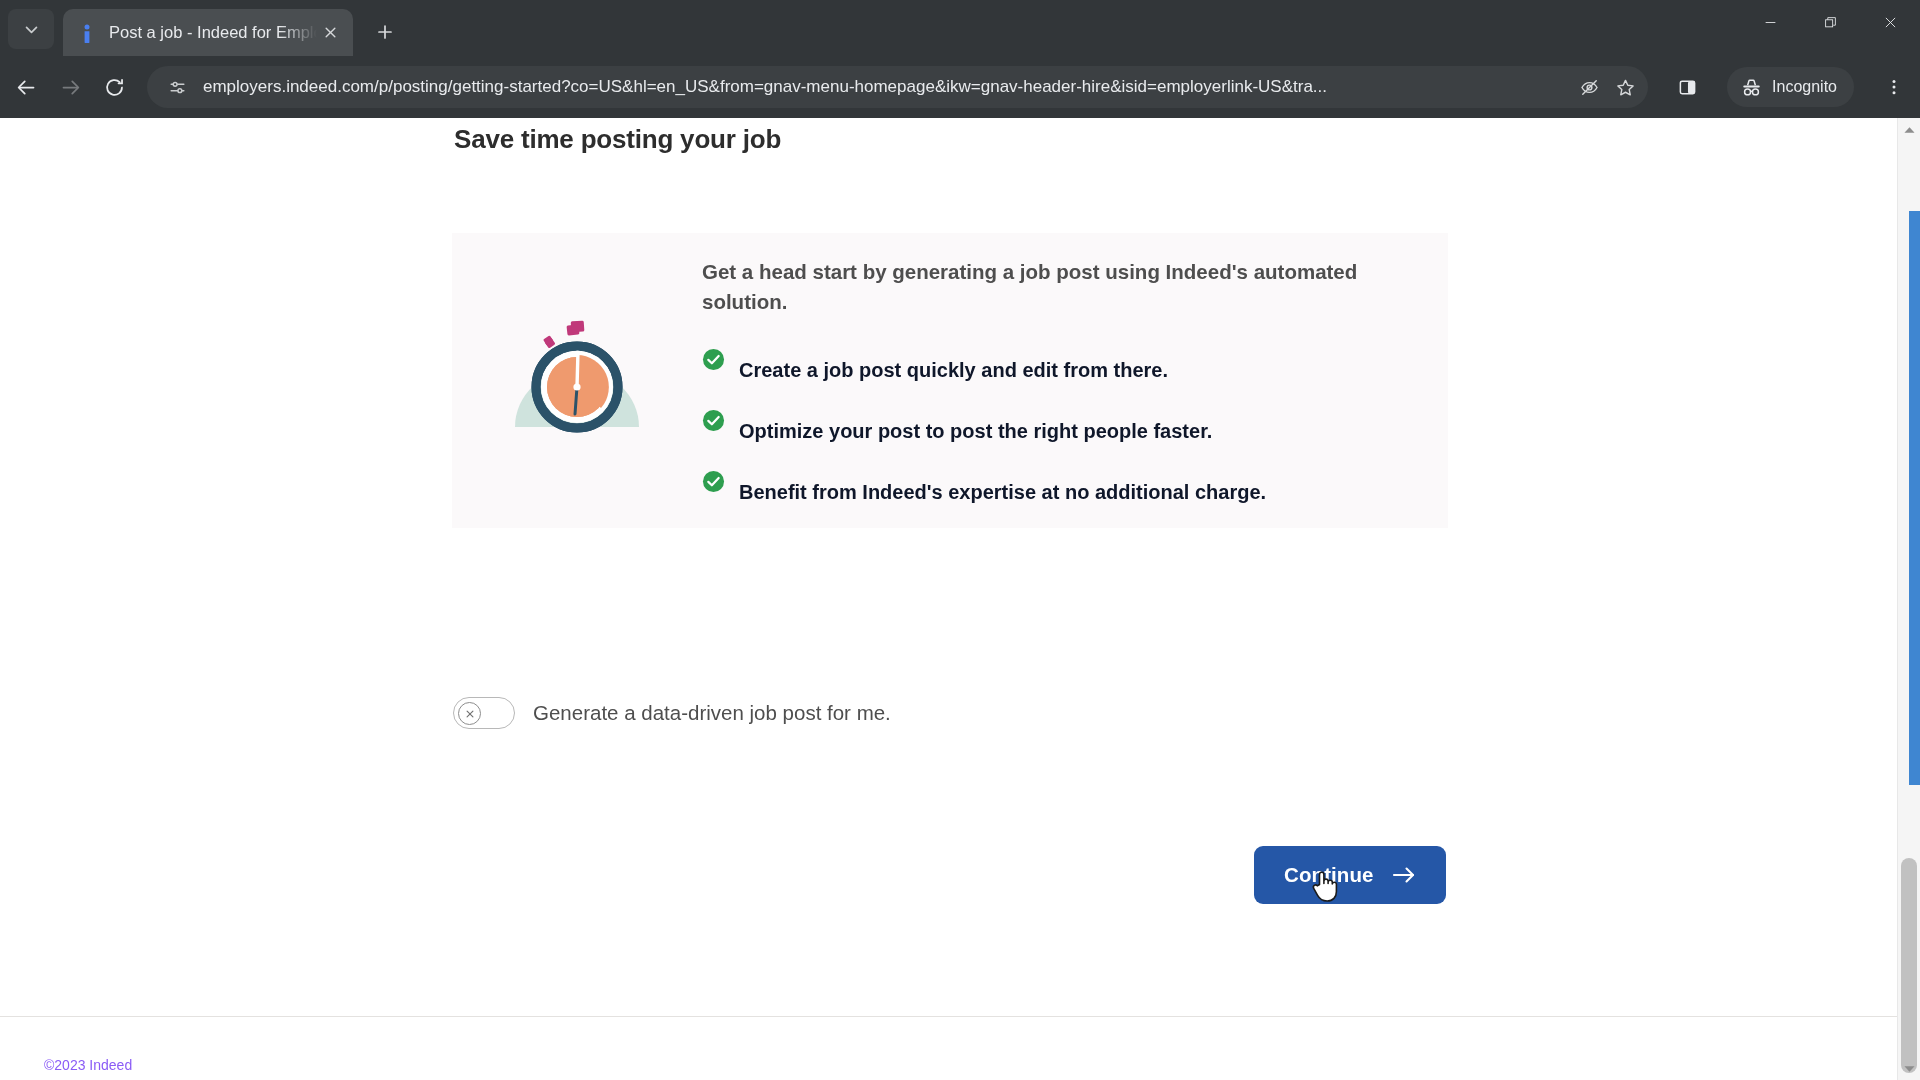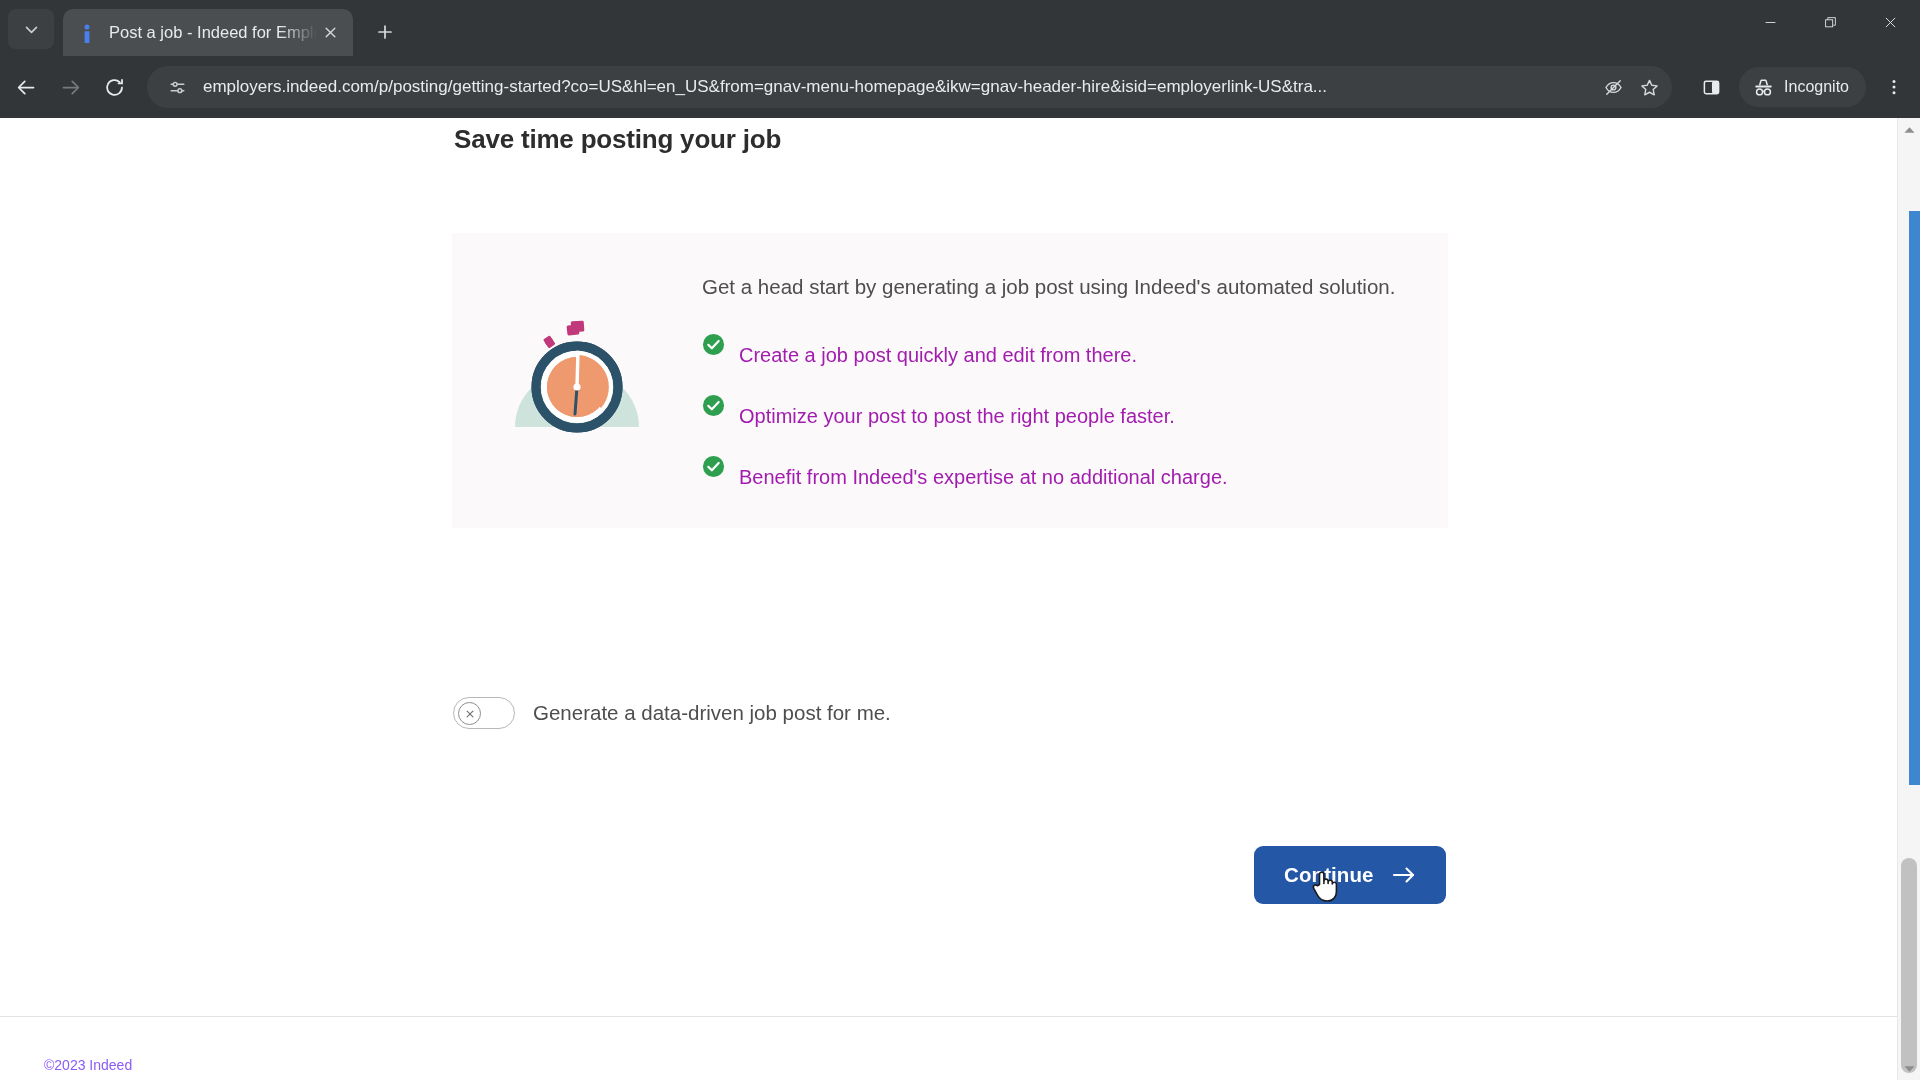--- a/index.html
+++ b/index.html
@@ -78,21 +78,21 @@
   .omni-icon svg { width:19px; height:19px; }
   .omni-url {
     flex:1; margin-left:12px; color:#e8eaed; font-size:17px;
     white-space:nowrap; overflow:hidden; min-width:0;
     -webkit-mask-image:linear-gradient(90deg,#000 96%,transparent 100%);
             mask-image:linear-gradient(90deg,#000 96%,transparent 100%);
   }
   .omni-right { display:flex; align-items:center; gap:2px; flex:none; }
   .omni-right .omni-icon { width:34px; height:34px; }
 
-  .tb-right { display:flex; align-items:center; gap:8px; flex:none; margin-left:6px; }
+  .tb-right { display:flex; align-items:center; gap:20px; flex:none; margin-left:6px; }
   .sidepanel-btn { width:40px; height:40px; border-radius:50%; display:flex; align-items:center; justify-content:center; cursor:pointer; }
   .sidepanel-btn svg { width:19px; height:19px; }
   .incognito-pill {
     height:40px; border-radius:20px; background:#3c4043; display:flex;
     align-items:center; gap:10px; padding:0 17px 0 14px; cursor:pointer;
   }
   .incognito-pill svg { width:21px; height:21px; flex:none; }
   .incognito-pill span { color:#e8eaed; font-size:16px; white-space:nowrap; }
   .menu-btn { width:40px; height:40px; border-radius:50%; display:flex; align-items:center; justify-content:center; cursor:pointer; }
   .menu-btn svg { width:18px; height:18px; }
@@ -106,32 +106,32 @@
   }
   .page-scroll { flex:1; position:relative; }
 
   .heading {
     position:absolute; left:454px; top:6px;
     font-size:26px; font-weight:700; color:#2d2d2d; letter-spacing:-.2px;
   }
 
   .promo-card {
     position:absolute; left:452px; top:115px; width:996px; height:295px;
-    background:#fbf9fa; display:flex; align-items:center;
+    background:#fbf9fa; display:flex; align-items:center;font-weight:bold;
   }
   .promo-illo { width:250px; display:flex; align-items:center; justify-content:center; flex:none; }
   .promo-body { flex:1; padding-right:40px; }
   .promo-lead {
     font-size:20.5px; color:#4e4e4e; line-height:1.43; max-width:705px; margin-bottom:21px;
   }
   .bullets { list-style:none; }
   .bullet { display:flex; align-items:center; gap:14px; margin-bottom:16px; }
   .bullet:last-child { margin-bottom:0; }
   .check-icon { width:23px; height:23px; flex:none; }
-  .bullet-text { font-size:20px; color:#a21caf;margin-top:22px; }
+  .bullet-text { font-size:20px; color:#0f172a;margin-top:22px; }
 
   .toggle-row {
     position:absolute; left:453px; top:579px; display:flex; align-items:center; gap:18px;
   }
   .toggle {
     width:62px; height:32px; border-radius:16px; border:1.6px solid #b8b8b8;
     background:#ffffff; position:relative; cursor:pointer; flex:none;
   }
   .toggle-knob {
     position:absolute; left:4px; top:4px; width:23px; height:23px; border-radius:50%;

